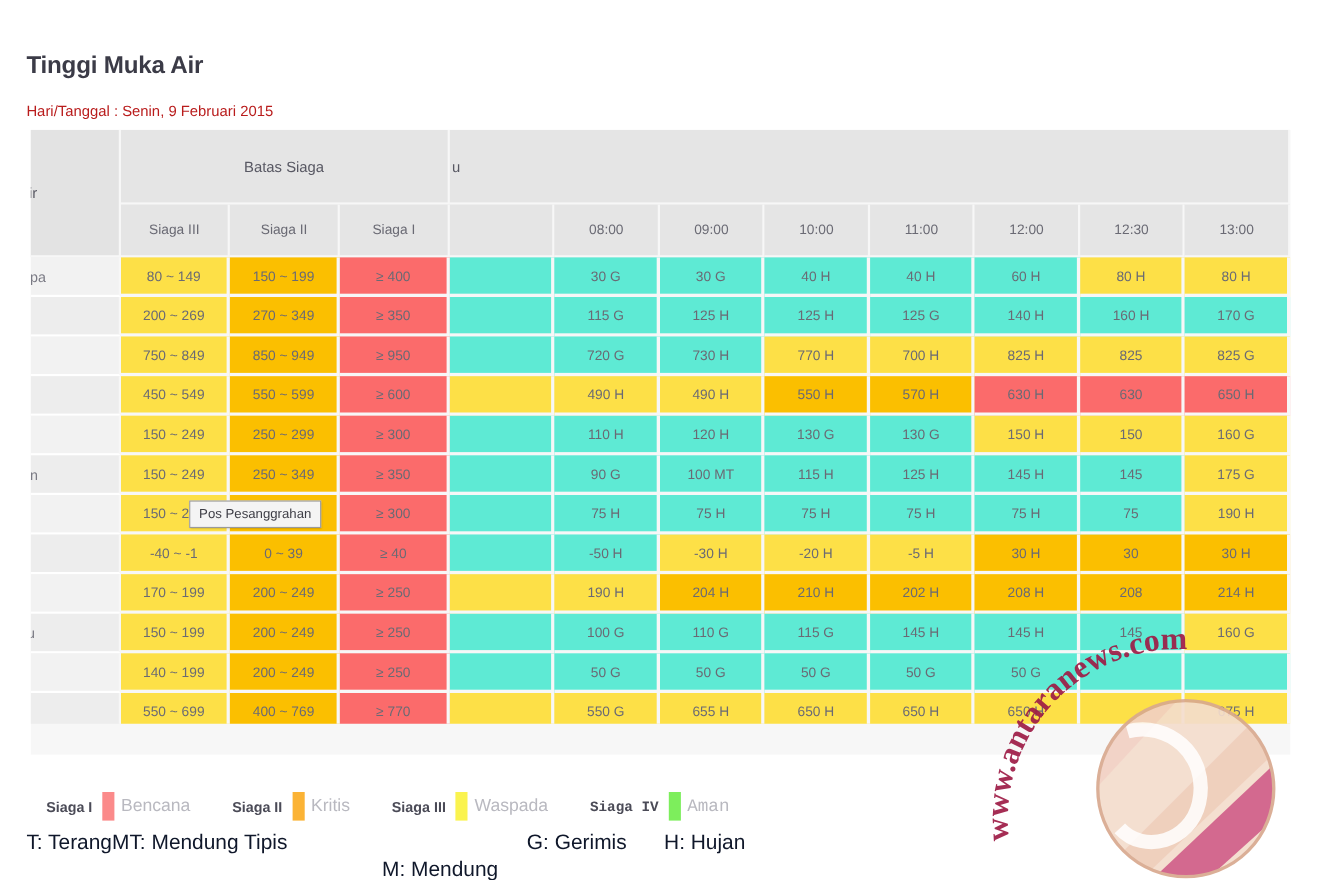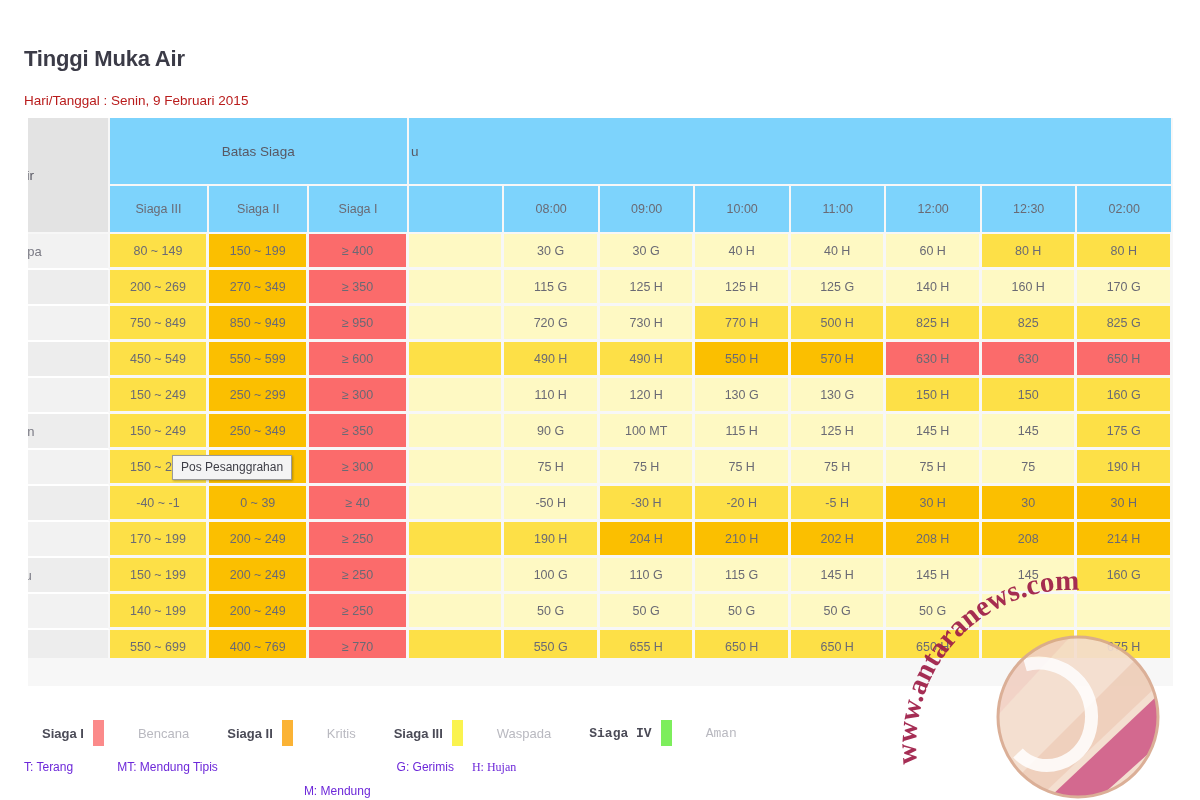--- a/index.html
+++ b/index.html
@@ -74,21 +74,21 @@
     font-weight: normal;
     height: 36px;
     box-sizing: border-box;
   }
   
   col.c-name   { width: 186px; }
   col.c-siaga  { width: 93px; }
   col.c-time   { width: 89px; }
 
   thead th {
-    background: #7dd3fc;
+    background: #e5e5e5;
     border-right: 2px solid #f7f7f7;
     border-bottom: 2px solid #f7f7f7;
     color: #5f5f6b;
     font-weight: bold;
     font-size: 12.5px;
   }
   thead th.h-name {
     background: #e3e3e3;
     font-size: 13.5px;
     font-weight: normal;
@@ -115,21 +115,21 @@
 
   tbody td.datacell {
     border-right: 3px solid #f7f7f7;
     border-bottom: 3px solid #f7f7f7;
     font-size: 12.5px;
     color: #6a6a74;
   }
   td.lv-red    { background: #fb6b6b; }
   td.lv-orange { background: #fbbf00; }
   td.lv-yellow { background: #fde047; }
-  td.lv-green  { background: #fef9c3; }
+  td.lv-green  { background: #5eead4; }
 
   
   #tooltip {
     position: absolute;
     left: 172px;
     top: 455px;
     background: #f4f4f4;
     border: 1px solid #9a9a9a;
     box-shadow: 1px 1px 2px rgba(0,0,0,0.28);
     font-size: 12px;
@@ -162,33 +162,32 @@
     color: #4b4b57;
     font-size: 13px;
   }
   #legend-row1 .lg-swatch {
     width: 11px;
     height: 26px;
     margin: 0 6px 0 9px;
   }
   #legend-row1 .lg-desc {
     color: #b9b9c0;
-    font-size: 13px;
-    margin-left: 28px;
+    font-size: 16px;
   }
   #legend-row2 {
     display: flex;
     align-items: center;
     height: 26px;
     margin-top: 10px;
     margin-left: -18px;
   }
   #legend-row2 .wx {
-    color: #6d28d9;
-    font-size: 12px;
+    color: #0f172a;
+    font-size: 19px;
   }
 
   
   #watermark {
     position: absolute;
     left: 900px;
     top: 545px;
     width: 300px;
     height: 255px;
     z-index: 60;
@@ -230,21 +229,21 @@
             <th class="h-sub">Siaga III</th>
             <th class="h-sub">Siaga II</th>
             <th class="h-sub">Siaga I</th>
             <th class="h-sub"></th>
             <th class="h-sub">08:00</th>
             <th class="h-sub">09:00</th>
             <th class="h-sub">10:00</th>
             <th class="h-sub">11:00</th>
             <th class="h-sub">12:00</th>
             <th class="h-sub">12:30</th>
-            <th class="h-sub">02:00</th>
+            <th class="h-sub">13:00</th>
           </tr>
         </thead>
         <tbody id="table-body">
             <tr>
               <td class="namecell">Bendung Katulampa</td>
               <td class="datacell lv-yellow">80 ~ 149</td>
               <td class="datacell lv-orange">150 ~ 199</td>
               <td class="datacell lv-red">≥ 400</td>
               <td class="datacell lv-green"></td>
               <td class="datacell lv-green">30 G</td>
@@ -271,21 +270,21 @@
             </tr>
             <tr>
               <td class="namecell">PA Manggarai</td>
               <td class="datacell lv-yellow">750 ~ 849</td>
               <td class="datacell lv-orange">850 ~ 949</td>
               <td class="datacell lv-red">≥ 950</td>
               <td class="datacell lv-green"></td>
               <td class="datacell lv-green">720 G</td>
               <td class="datacell lv-green">730 H</td>
               <td class="datacell lv-yellow">770 H</td>
-              <td class="datacell lv-yellow">500 H</td>
+              <td class="datacell lv-yellow">700 H</td>
               <td class="datacell lv-yellow">825 H</td>
               <td class="datacell lv-yellow">825</td>
               <td class="datacell lv-yellow">825 G</td>
             </tr>
             <tr class="alt">
               <td class="namecell">PA Karet</td>
               <td class="datacell lv-yellow">450 ~ 549</td>
               <td class="datacell lv-orange">550 ~ 599</td>
               <td class="datacell lv-red">≥ 600</td>
               <td class="datacell lv-yellow"></td>
@@ -435,24 +434,24 @@
           <span class="lg-desc">Waspada</span>
         </div>
         <div class="lg-item" style="margin-left: 38px; font-family: Liberation Mono, monospace;">
           <span class="lg-name">Siaga IV</span>
           <span class="lg-swatch" style="background: rgb(125, 238, 92);"></span>
           <span class="lg-desc">Aman</span>
         </div>
       </div>
     <div id="legend-row2">
         <span class="wx" style="margin-left: 0px;">T: Terang</span>
-        <span class="wx" style="margin-left: 44px;">MT: Mendung Tipis</span>
+        <span class="wx" style="">MT: Mendung Tipis</span>
         <span class="wx" style="margin-left: 86px; margin-top: 48px;">M: Mendung</span>
         <span class="wx" style="margin-left: 26px;">G: Gerimis</span>
-        <span class="wx" style="margin-left: 18px; font-family: Liberation Serif, serif;">H: Hujan</span>
+        <span class="wx" style="margin-left: 34px;">H: Hujan</span>
       </div>
   </div>
 
   <div id="watermark">
     <svg width="300" height="255" viewBox="0 0 300 255">
       <defs>
         <path id="wmArc" d="M 20,235 A 155,155 0 0 1 285,95"></path>
         <clipPath id="wmClip">
             <circle cx="178" cy="172" r="80"></circle>
           </clipPath>

